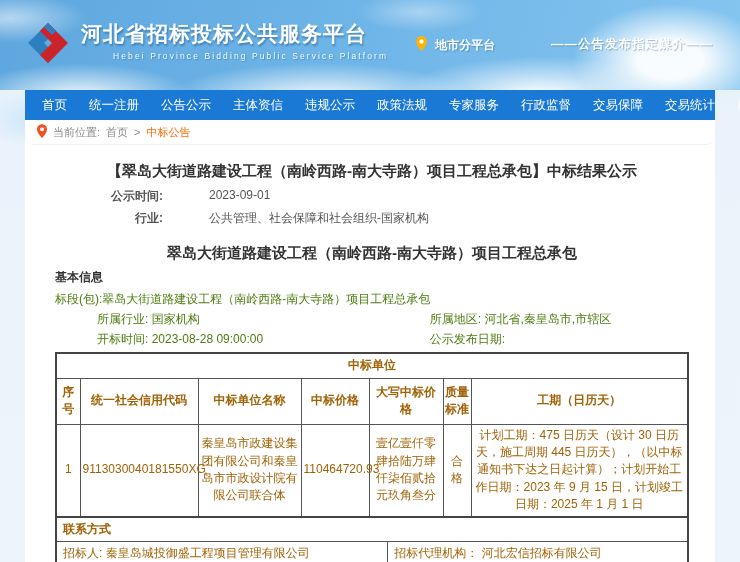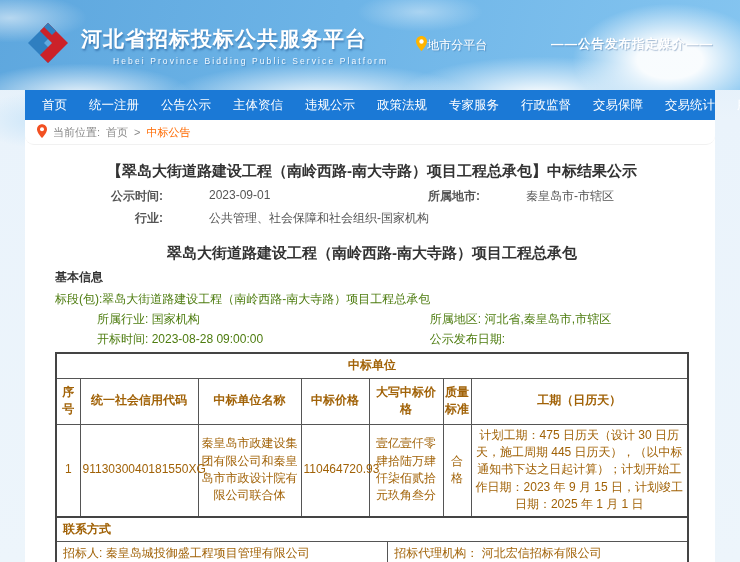--- a/index.html
+++ b/index.html
@@ -19,33 +19,33 @@
     background:
       radial-gradient(130px 75px at 670px 60px, rgba(255,255,255,.95) 25%, rgba(255,255,255,0) 75%),
       radial-gradient(200px 55px at 540px 95px, rgba(255,255,255,.85) 10%, rgba(255,255,255,0) 70%),
       radial-gradient(220px 50px at 320px 98px, rgba(255,255,255,.8) 10%, rgba(255,255,255,0) 70%),
       radial-gradient(160px 45px at 80px 95px, rgba(255,255,255,.75) 10%, rgba(255,255,255,0) 70%),
       radial-gradient(110px 35px at 10px 18px, rgba(255,255,255,.55), rgba(255,255,255,0) 70%),
       radial-gradient(90px 28px at 420px 12px, rgba(255,255,255,.4), rgba(255,255,255,0) 70%),
       linear-gradient(105deg, #5ea7de 0%, #6db4e7 45%, #85c5f0 100%);
   }
   .header-inner { display:flex; align-items:center; height:100%; position:relative; }
-  .logo-group { display:flex; align-items:center; gap:10px; cursor:pointer; }
+  .logo-group { display:flex; align-items:flex-start; gap:10px; cursor:pointer; }
   .logo-text .cn {
     font-size:21px; font-weight:bold; color:#fff; letter-spacing:1px;
     text-shadow:1px 2px 2px rgba(20,70,130,.45);
   }
   .logo-text .en {
     font-size:8.5px; color:#f2f9ff; letter-spacing:2.1px; margin-top:3px;
     text-shadow:1px 1px 1px rgba(20,70,130,.35);
     padding-left:32px;
   }
   .sub-platform {
-    display:flex; align-items:center; gap:0; margin-left:28px;
-    color:#fff; font-size:12px; font-weight:normal; cursor:pointer;
+    display:flex; align-items:center; gap:8px; margin-left:28px;
+    color:#fff; font-size:12px; font-weight:bold; cursor:pointer;
     text-shadow:1px 1px 1px rgba(20,70,130,.35);
   }
   .media-note {
     position:absolute; right:2px; top:36px;
     color:#fff; font-size:12.5px; font-weight:bold; letter-spacing:1px;
     text-shadow:1px 1px 1px rgba(20,70,130,.35);
   }
 
   
   .white-wrap { background:#fff; min-height:472px; }
@@ -156,24 +156,20 @@
   </div>
 
   <main>
     <h1 class="ann-title">【翠岛大街道路建设工程（南岭西路-南大寺路）项目工程总承包】中标结果公示</h1>
 
     <div class="meta-row">
       <div class="meta-cell">
         <span class="meta-label">公示时间:</span>
         <span class="meta-value">2023-09-01</span>
       </div>
-      <div class="meta-cell">
-        <span class="meta-label">所属地市:</span>
-        <span class="meta-value">秦皇岛市-市辖区</span>
-      </div>
     </div>
     <div class="meta-row">
       <div class="meta-cell" style="width:100%;">
         <span class="meta-label">行业:</span>
         <span class="meta-value">公共管理、社会保障和社会组织-国家机构</span>
       </div>
     </div>
 
     <h2 class="project-title">翠岛大街道路建设工程（南岭西路-南大寺路）项目工程总承包</h2>
 

